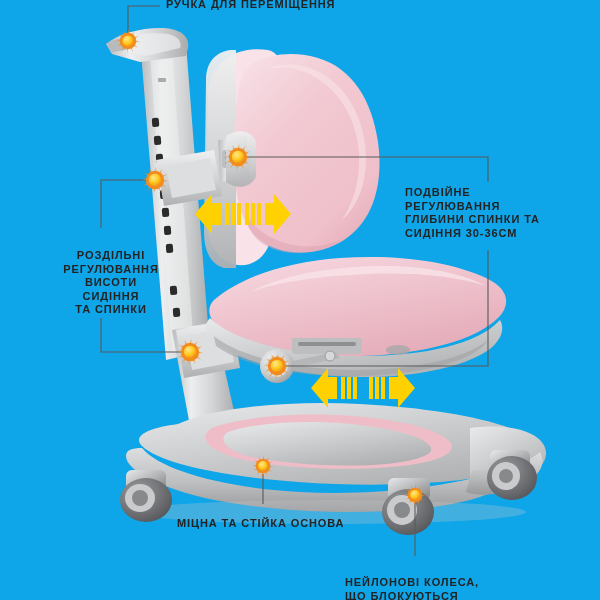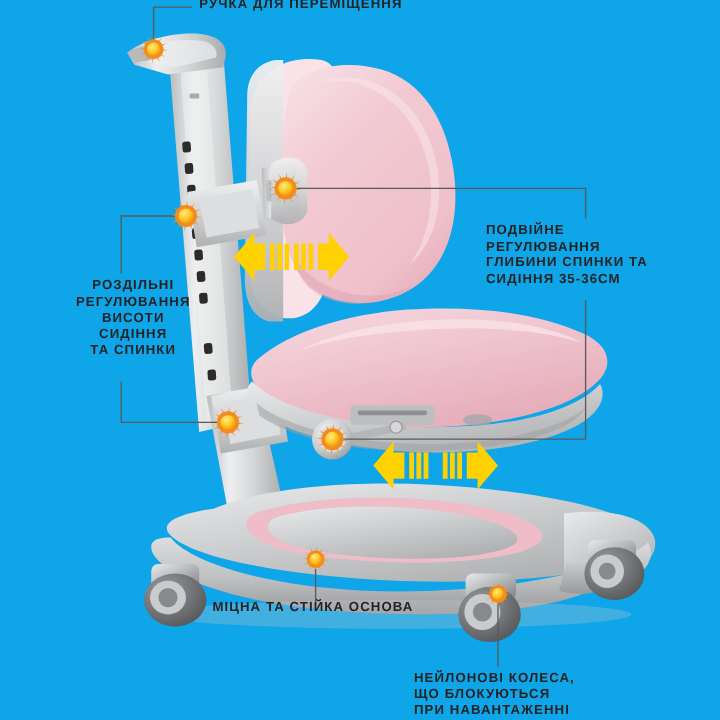--- a/index.html
+++ b/index.html
@@ -3,21 +3,21 @@
 <meta charset="utf-8">
 <style>
   html,body{margin:0;padding:0;background:#ffffff;}
   body{width:600px;height:600px;overflow:hidden;
        font-family:"Liberation Sans","DejaVu Sans",sans-serif;}
   #stage{position:relative;width:600px;height:600px;background:#0ea5e9;}
   #art{position:absolute;left:0;top:0;width:600px;height:600px;}
   .lbl{position:absolute;color:#232323;font-weight:700;
        font-size:11px;line-height:13.5px;letter-spacing:.9px;
        white-space:pre-line;}
-  .lbl.c{text-align:center;}
+  .lbl.c{text-align:center;margin-top:17px;}
   .lbl.l{text-align:left;}
   #lbl-handle{left:166px;top:-2px;}
   #lbl-height{left:55px;top:232px;width:112px;}
   #lbl-depth{left:405px;top:186px;width:190px;text-align:left;}
   #lbl-base{left:177px;top:500px;}
   #lbl-wheels{left:345px;top:559px;width:200px;text-align:left;}
 </style>
 </head>
 <body>
 
@@ -313,20 +313,20 @@
 
   <div class="lbl c" id="lbl-height">РОЗДІЛЬНІ
 РЕГУЛЮВАННЯ
 ВИСОТИ
 СИДІННЯ
 ТА СПИНКИ</div>
 
   <div class="lbl l" id="lbl-depth">ПОДВІЙНЕ
 РЕГУЛЮВАННЯ
 ГЛИБИНИ СПИНКИ ТА
-СИДІННЯ 35-36СМ</div>
+СИДІННЯ 30-36СМ</div>
 
   <div class="lbl c" id="lbl-wheels">НЕЙЛОНОВІ КОЛЕСА,
 ЩО БЛОКУЮТЬСЯ
 ПРИ НАВАНТАЖЕННІ</div>
 
   <div class="lbl c" id="lbl-base">МІЦНА ТА СТІЙКА ОСНОВА</div>
 </div>
 
 </body></html>

